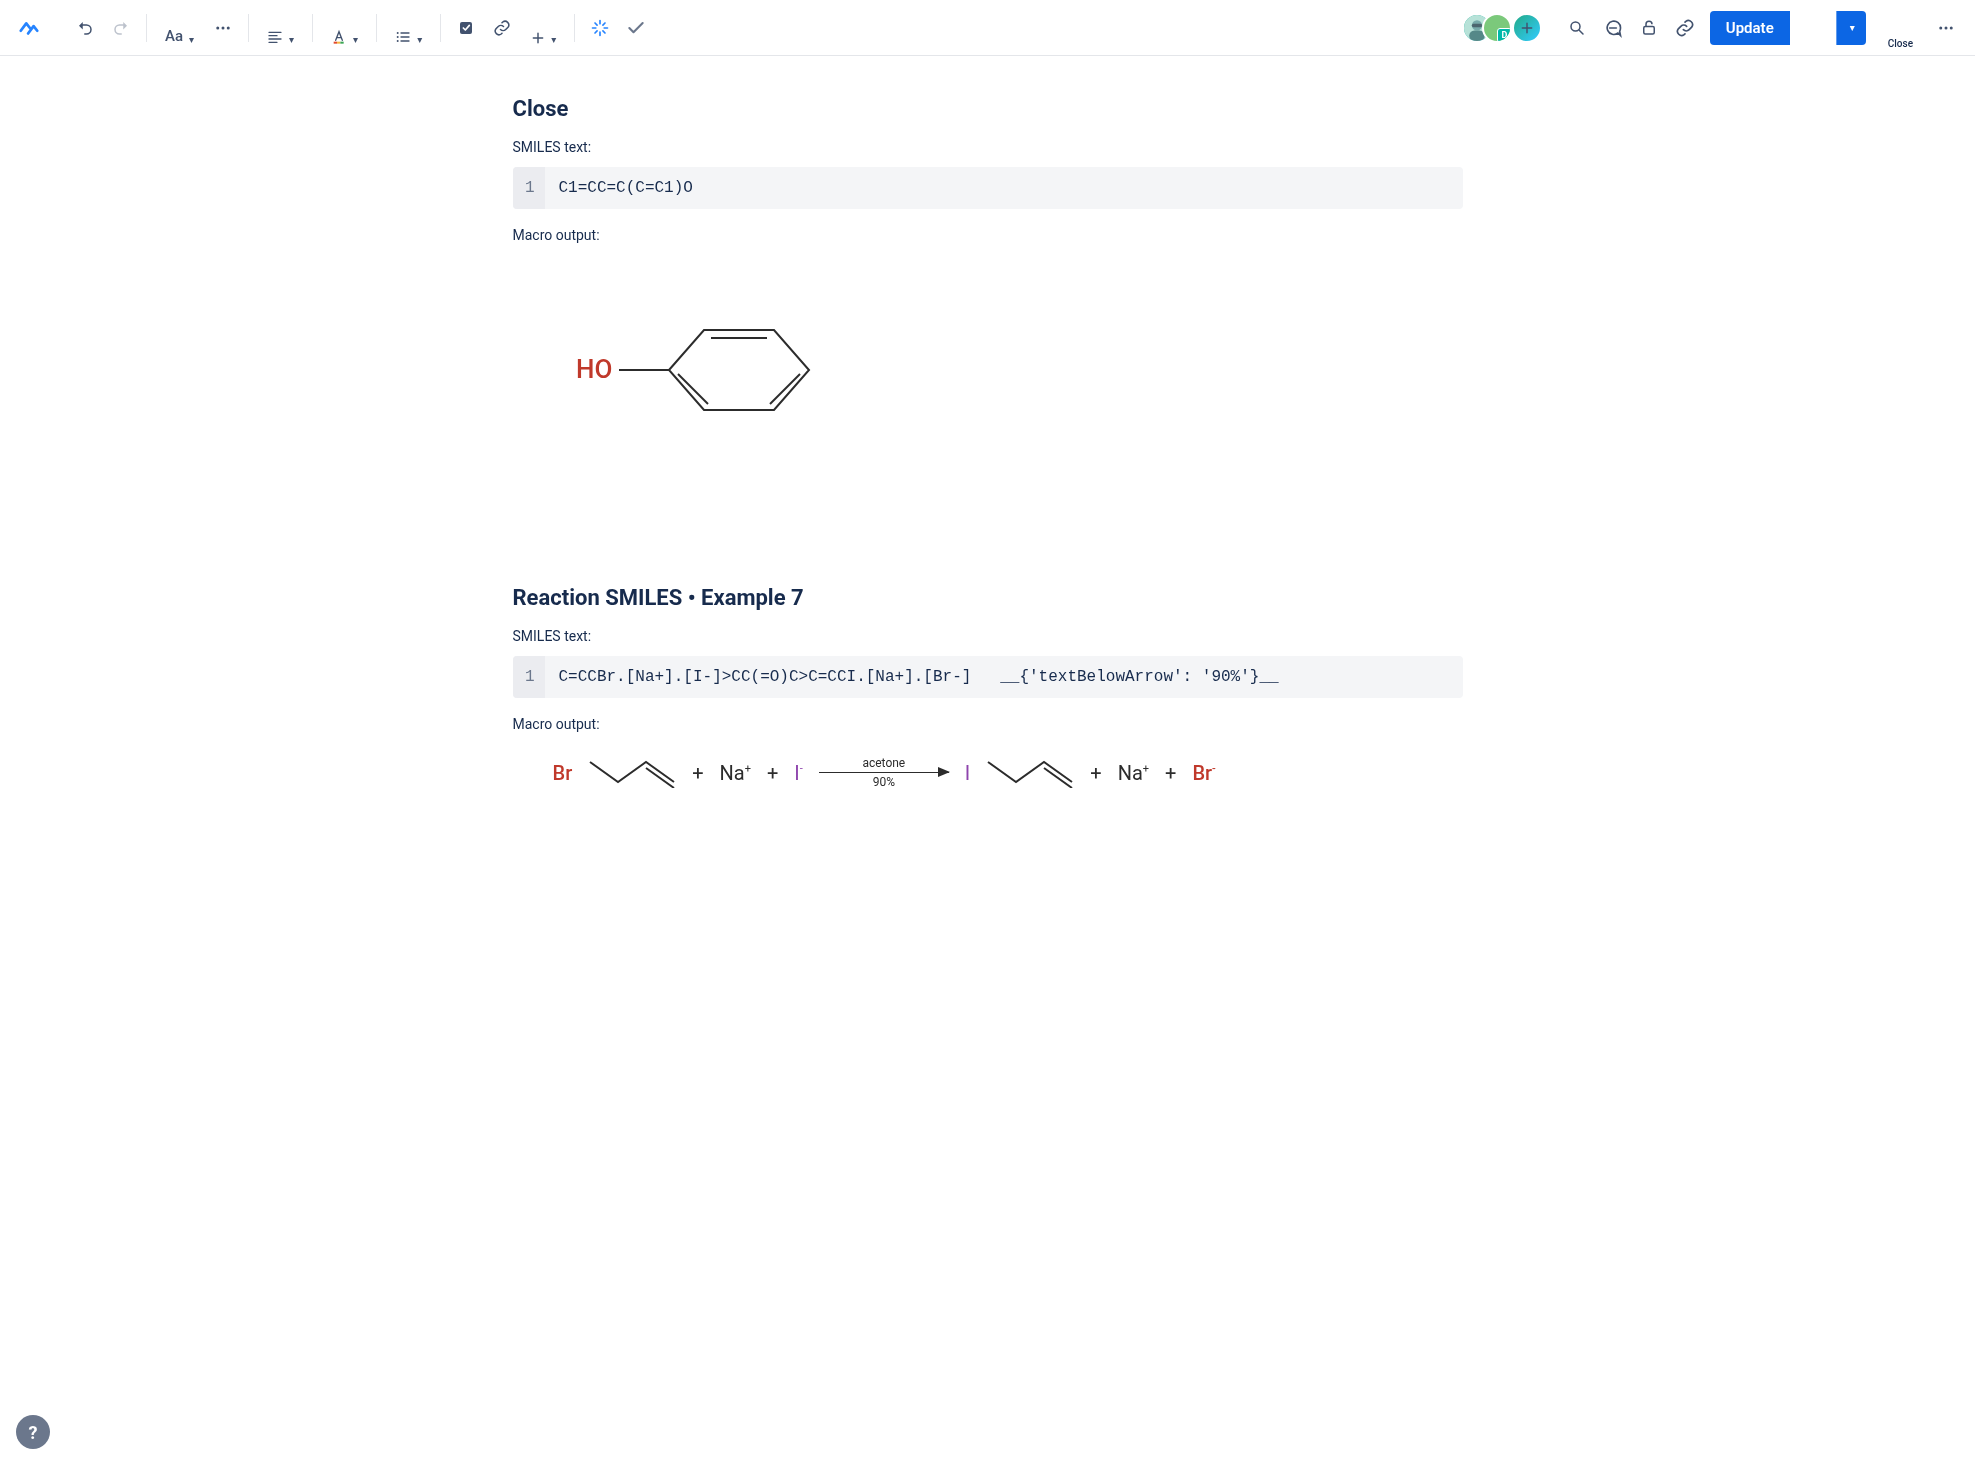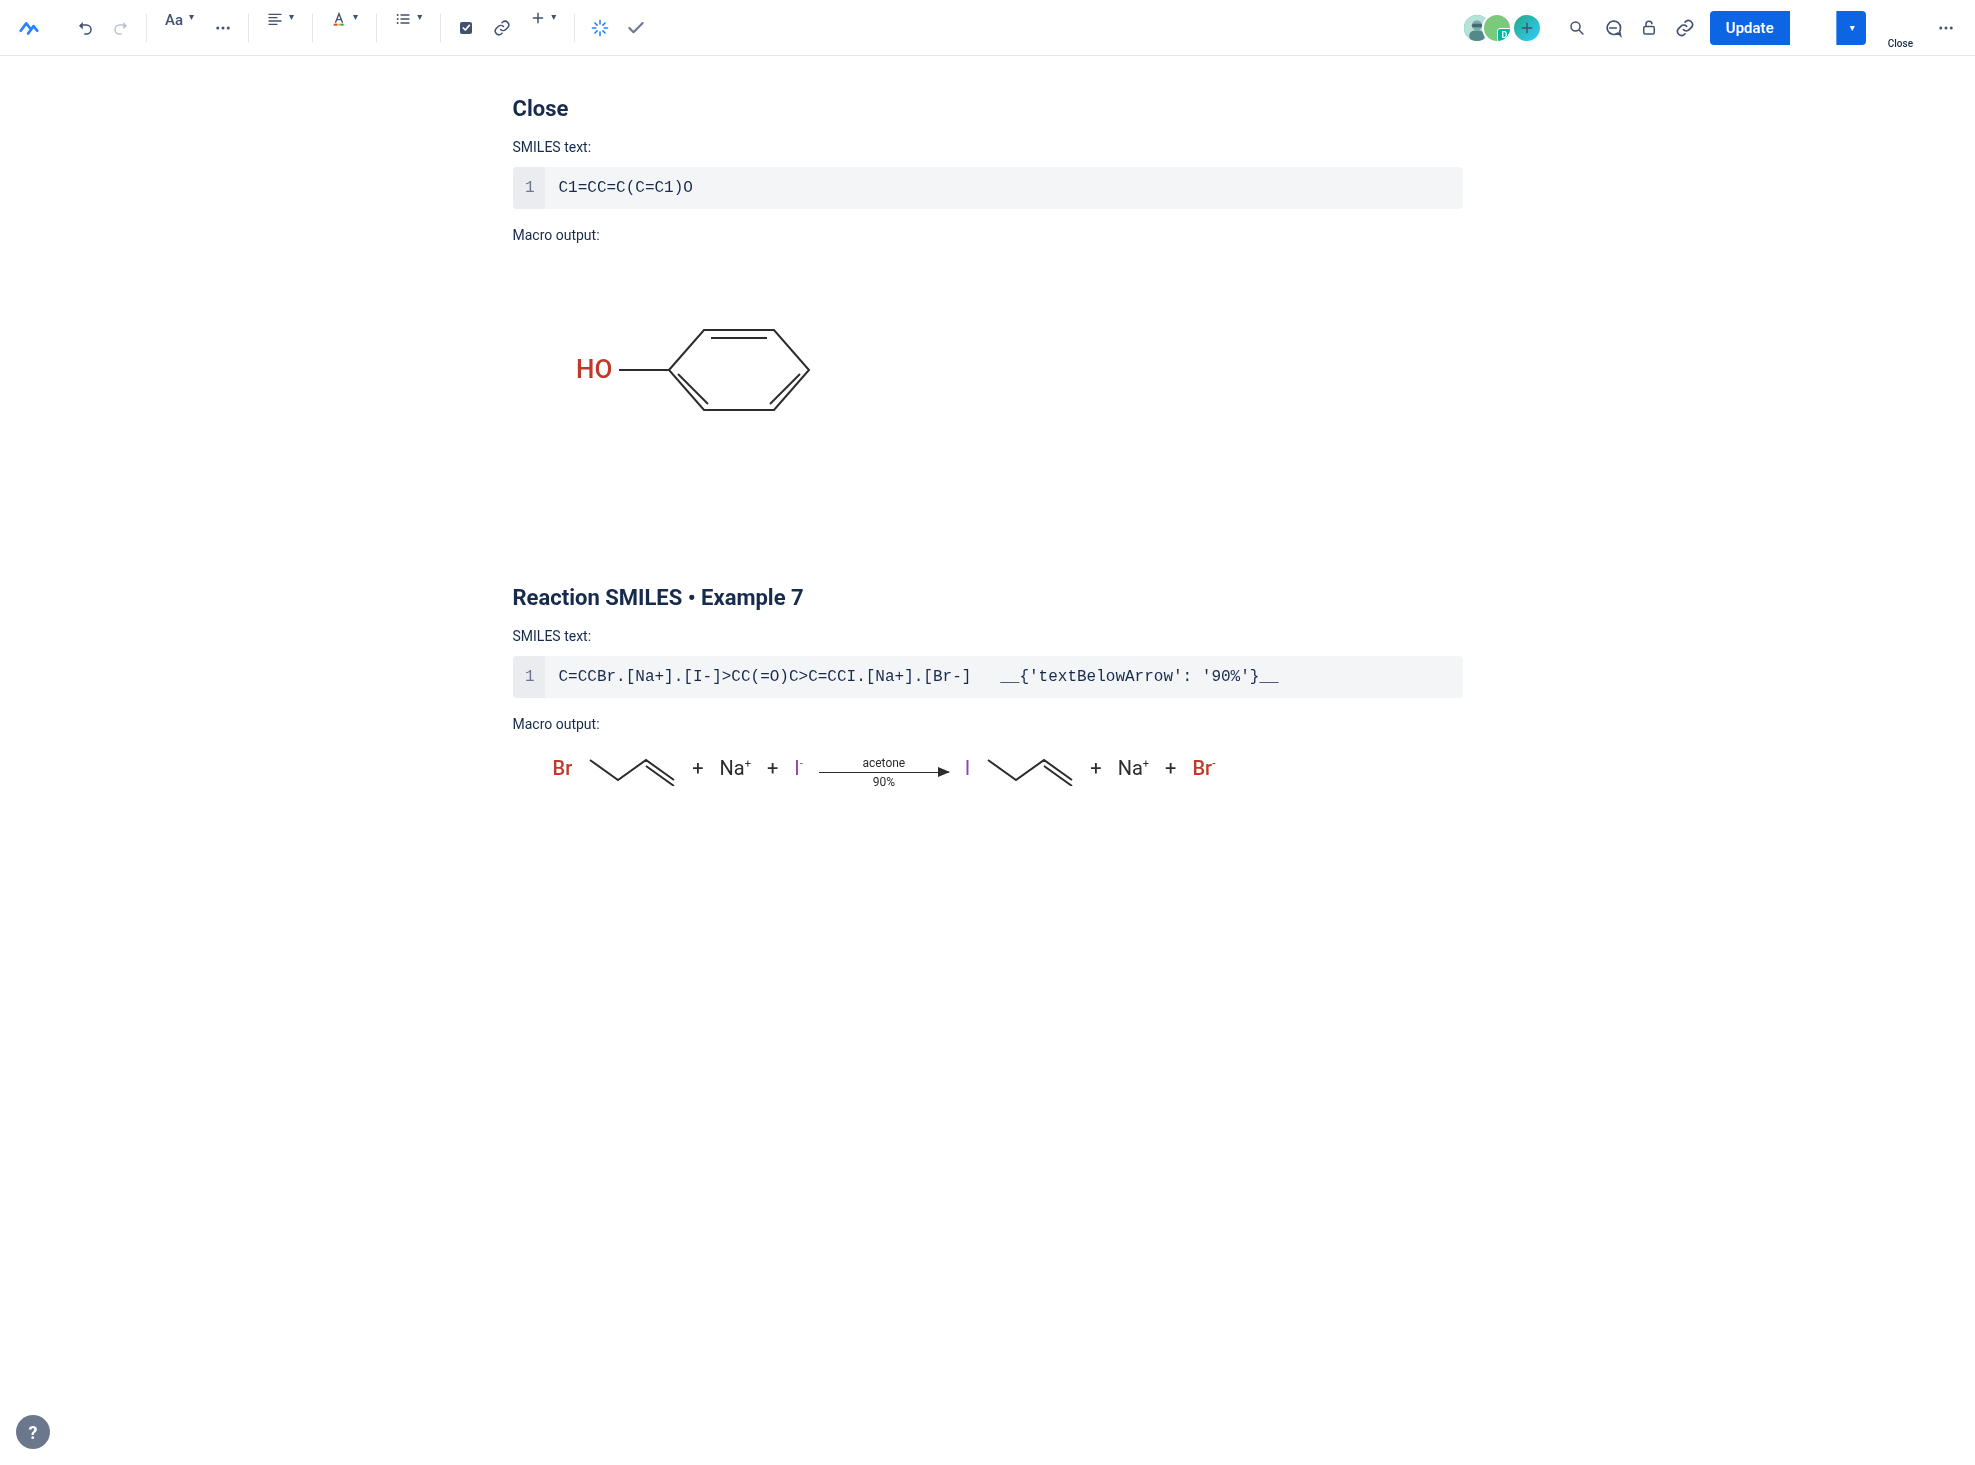--- a/index.html
+++ b/index.html
@@ -20,21 +20,21 @@
   .toolbar .spacer { flex: 1 1 auto; }
   .icon-btn {
     width: 34px; height: 34px;
     display: inline-flex; align-items: center; justify-content: center;
     border-radius: 4px; color: #42526e; cursor: pointer;
     background: transparent;
   }
   .icon-btn svg { display: block; }
   .text-btn {
     height: 34px; padding: 0 10px;
-    display: inline-flex; align-items: flex-start; gap: 4px;
+    display: inline-flex; align-items: flex-end; gap: 4px;
     border-radius: 4px; color: #42526e; cursor: pointer;
     font-size: 15px; font-weight: 500;
   }
   .chev { font-size: 10px; color: #42526e; margin-left: 2px; }
   .avatar-stack { display: flex; align-items: center; margin: 0 4px; }
   .avatar {
     width: 30px; height: 30px; border-radius: 50%;
     background: linear-gradient(135deg,#2a8 0%, #3cf 100%);
     border: 2px solid #fff; position: relative;
     display: flex; align-items: center; justify-content: center;
@@ -97,21 +97,21 @@
   .code-block .code {
     padding: 12px 14px; color: #172b4d; white-space: pre;
     flex: 1 1 auto;
   }
   .molecule-area {
     height: 260px; display:flex; align-items:center;
     padding-left: 28px;
   }
   .reaction-area {
     margin-top: 24px;
-    display:flex; align-items:flex-start; gap: 16px;
+    display:flex; align-items:center; gap: 16px;
     padding-left: 40px;
     font-size: 20px; color:#2c2c2c;
   }
   .reaction-area .sym { color:#2c2c2c; font-weight:400; }
   .reaction-area .br { color:#c0392b; font-weight:500; }
   .reaction-area .na { color:#2c2c2c; }
   .reaction-area .io { color:#8e44ad; }
   .reaction-area sup { font-size: 11px; }
   .arrow-group { display:flex; flex-direction:column; align-items:center; gap:2px; font-size:12px; }
   .arrow-group .arrow-line { width:130px; height:1px; background:#2c2c2c; position:relative; }

